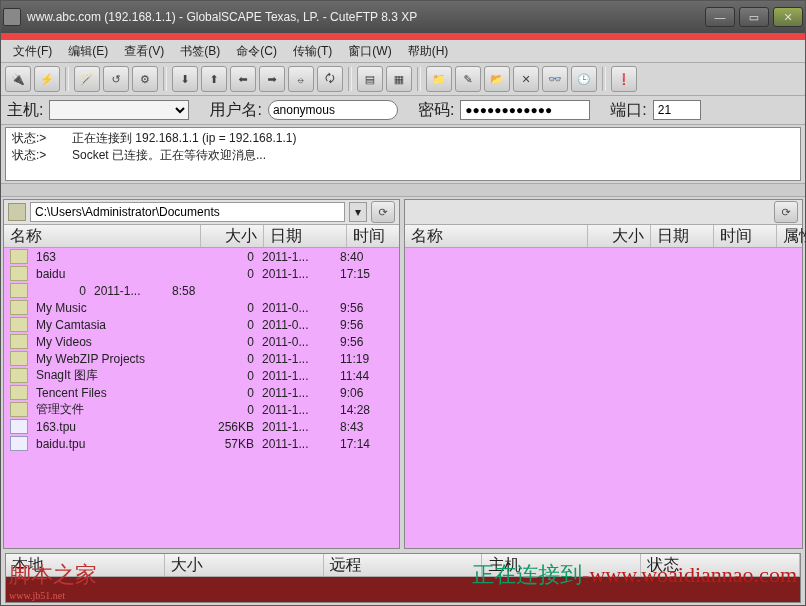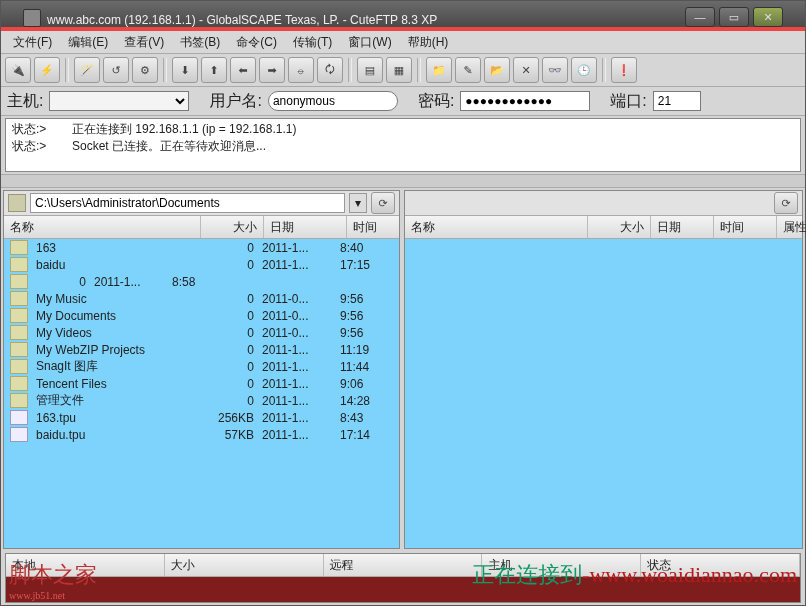--- a/index.html
+++ b/index.html
@@ -1,24 +1,24 @@
 <!DOCTYPE html>
 <html><head>
 <meta charset="utf-8">
 <style>
 html,body{margin:0;padding:0;font-family:"SimSun","Microsoft YaHei",Arial,sans-serif;font-size:12px;background:#999;color:#222}
 .window{position:relative;width:806px;height:606px;background:#d4d4d4;display:flex;flex-direction:column;border:1px solid #555;box-sizing:border-box}
 
-.titlebar{height:26px;background:linear-gradient(#6a6a6a,#4a4a4a);display:flex;align-items:flex-end;padding:0 22px;color:#eee;font-size:12px}
+.titlebar{height:32px;background:linear-gradient(#6a6a6a,#4a4a4a);display:flex;align-items:center;padding:0 2px;color:#eee;font-size:12px}
 .titlebar .ticon{width:16px;height:16px;background:#888;border:1px solid #333;margin-right:6px;border-radius:2px}
 .titlebar .title{flex:1;white-space:nowrap;overflow:hidden}
 .titlebar .wbtn{width:28px;height:18px;margin-left:4px;background:linear-gradient(#777,#555);border:1px solid #333;border-radius:3px;display:flex;align-items:center;justify-content:center;color:#ddd;font-size:11px}
 .titlebar .wbtn.close{background:linear-gradient(#9a5,#674)}
 
-.menubar{height:22px;background:#d8d8d8;border-top:4px solid #ef4444;border-bottom:1px solid #aaa;display:flex;align-items:center;padding:0 4px}
+.menubar{height:22px;background:#d8d8d8;border-top:7px solid #ef4444;border-bottom:1px solid #aaa;display:flex;align-items:center;padding:0 4px}
 .menubar .mitem{padding:0 8px;cursor:default}
 
 .toolbar{height:32px;background:#d6d6d6;border-bottom:1px solid #aaa;display:flex;align-items:center;padding:0 4px;gap:3px}
 .tbtn{width:24px;height:24px;background:linear-gradient(#eee,#ccc);border:1px solid #999;border-radius:3px;display:flex;align-items:center;justify-content:center;font-size:11px;color:#444}
 .tsep{width:2px;height:24px;border-left:1px solid #aaa;border-right:1px solid #eee;margin:0 2px}
 
 .connbar{height:28px;background:#d6d6d6;border-bottom:1px solid #aaa;display:flex;align-items:center;padding:0 6px;gap:6px}
 .connbar label{font-size:16px}
 .cinput{height:20px;border:1px solid #7a7a7a;background:#fff;font-size:12px;padding:0 4px;box-sizing:border-box}
 .cselect{height:20px;border:1px solid #7a7a7a;background:#f4f4f4}
@@ -31,22 +31,22 @@
 
 .panes{flex:1;display:flex;min-height:0}
 .pane{display:flex;flex-direction:column;background:#fff;border:1px solid #888;margin:2px;min-width:0}
 .pane.left{flex:0 0 395px}
 .pane.right{flex:1}
 .pathbar{height:24px;background:#e2e2e2;border-bottom:1px solid #aaa;display:flex;align-items:center;padding:0 4px;gap:4px}
 .pathbar .ficon{width:16px;height:16px;background:#cca;border:1px solid #997}
 .pathbar input{flex:1;height:18px;border:1px solid #999;background:#fff;font-size:12px;padding:0 4px}
 .pathbar .dd{width:16px;height:18px;background:#ddd;border:1px solid #999;display:flex;align-items:center;justify-content:center}
 .headers{height:22px;background:linear-gradient(#f4f4f4,#dcdcdc);border-bottom:1px solid #aaa;display:flex}
-.hcell{border-right:1px solid #bbb;padding:3px 6px;display:flex;align-items:center;font-size:12px}
-.filelist{flex:1;overflow:auto;background:#7dd3fc}
+.hcell{border-right:1px solid #bbb;padding:3px 6px;display:flex;align-items:center;font-size:16px}
+.filelist{flex:1;overflow:auto;background:#f0abfc}
 .frow{display:flex;height:17px;align-items:center;font-size:12px}
 .frow .ic{width:16px;height:13px;margin:0 4px 0 6px;background:#dda;border:1px solid #aa7}
 .frow .ic.file{background:#eef;border-color:#99b}
 .cell{overflow:hidden;white-space:nowrap;padding:0 4px}
 .c-name{flex:0 0 160px}
 .c-size{flex:0 0 50px;text-align:right}
 .c-date{flex:0 0 70px}
 .c-time{flex:0 0 50px}
 
 .queue{height:48px;background:#7f1d1d;border:1px solid #888;margin:2px 4px}
@@ -168,21 +168,21 @@
           </div>
           <div class="frow">
             <div class="ic "></div>
             <div class="cell c-name">My Music</div>
             <div class="cell c-size">0</div>
             <div class="cell c-date">2011-0...</div>
             <div class="cell c-time">9:56</div>
           </div>
           <div class="frow">
             <div class="ic "></div>
-            <div class="cell c-name">My Documents</div>
+            <div class="cell c-name">My Camtasia</div>
             <div class="cell c-size">0</div>
             <div class="cell c-date">2011-0...</div>
             <div class="cell c-time">9:56</div>
           </div>
           <div class="frow">
             <div class="ic "></div>
             <div class="cell c-name">My Videos</div>
             <div class="cell c-size">0</div>
             <div class="cell c-date">2011-0...</div>
             <div class="cell c-time">9:56</div>

